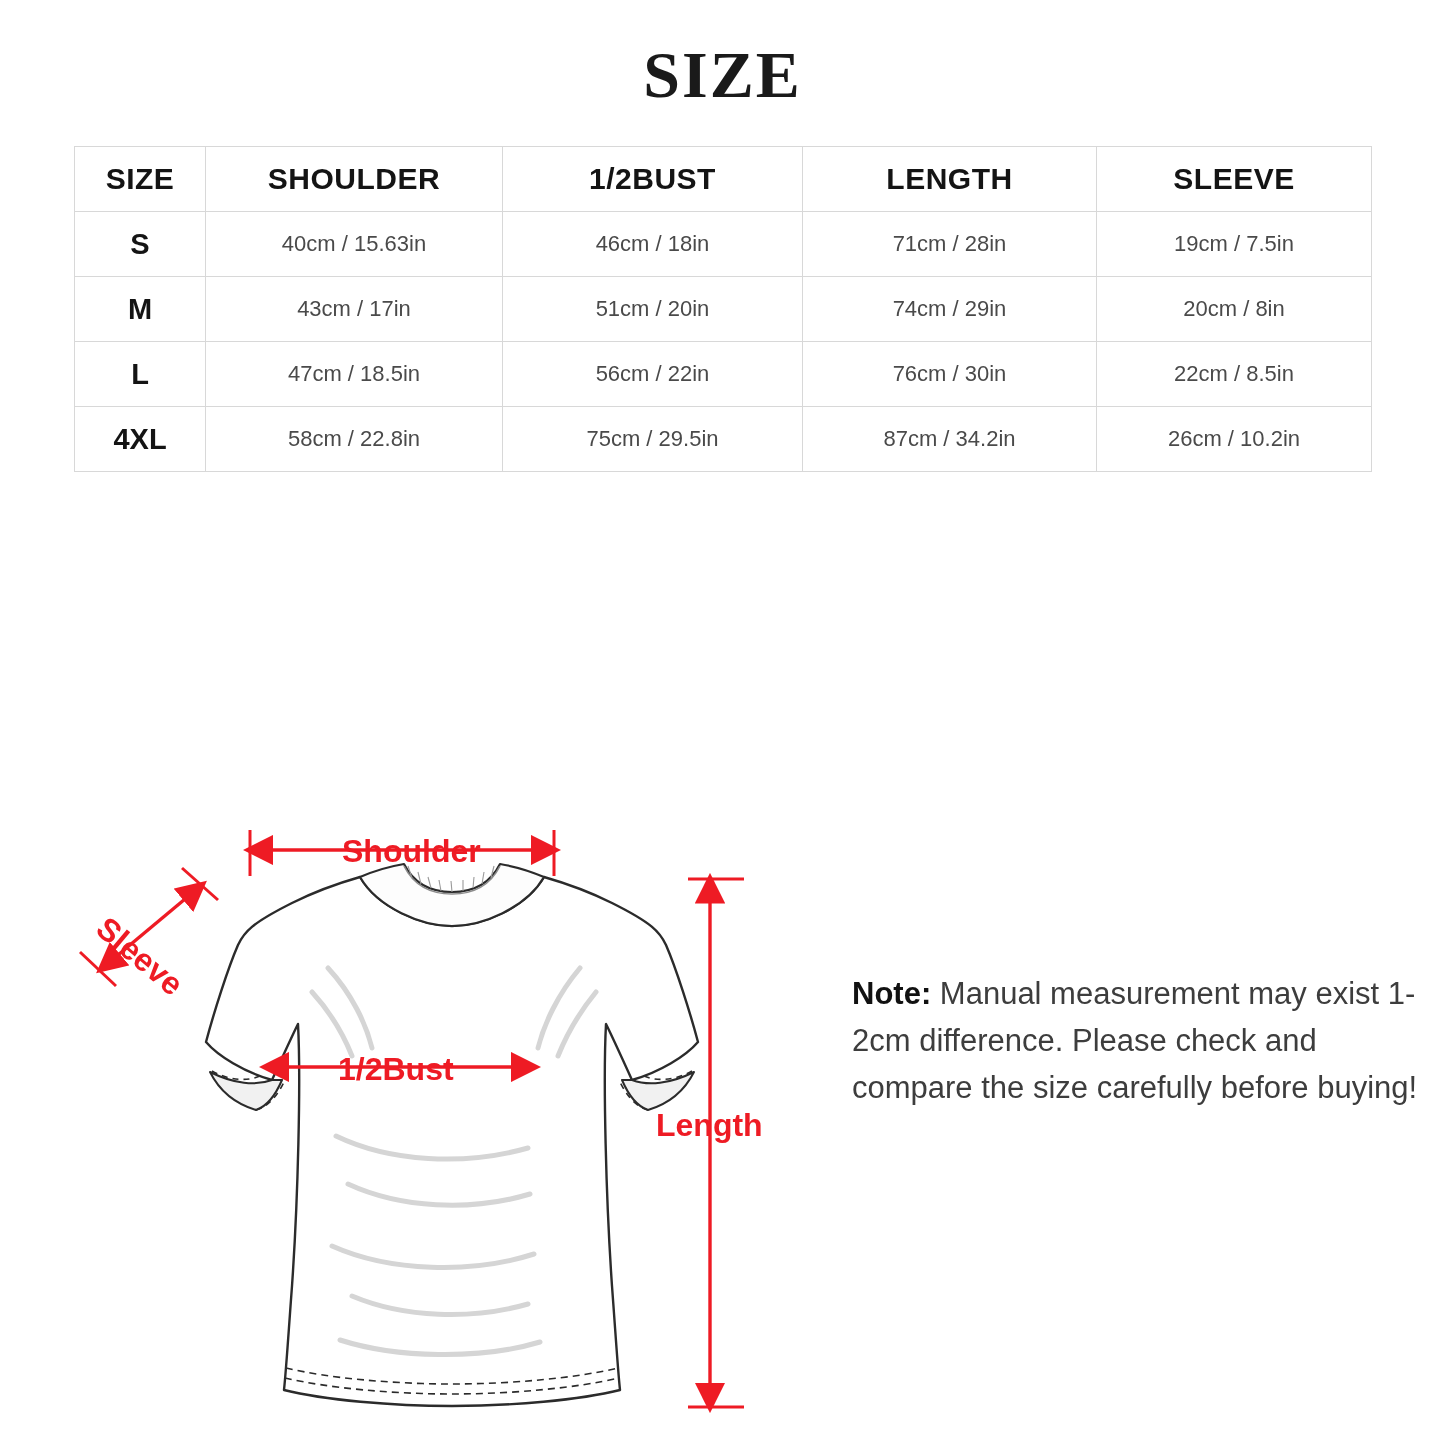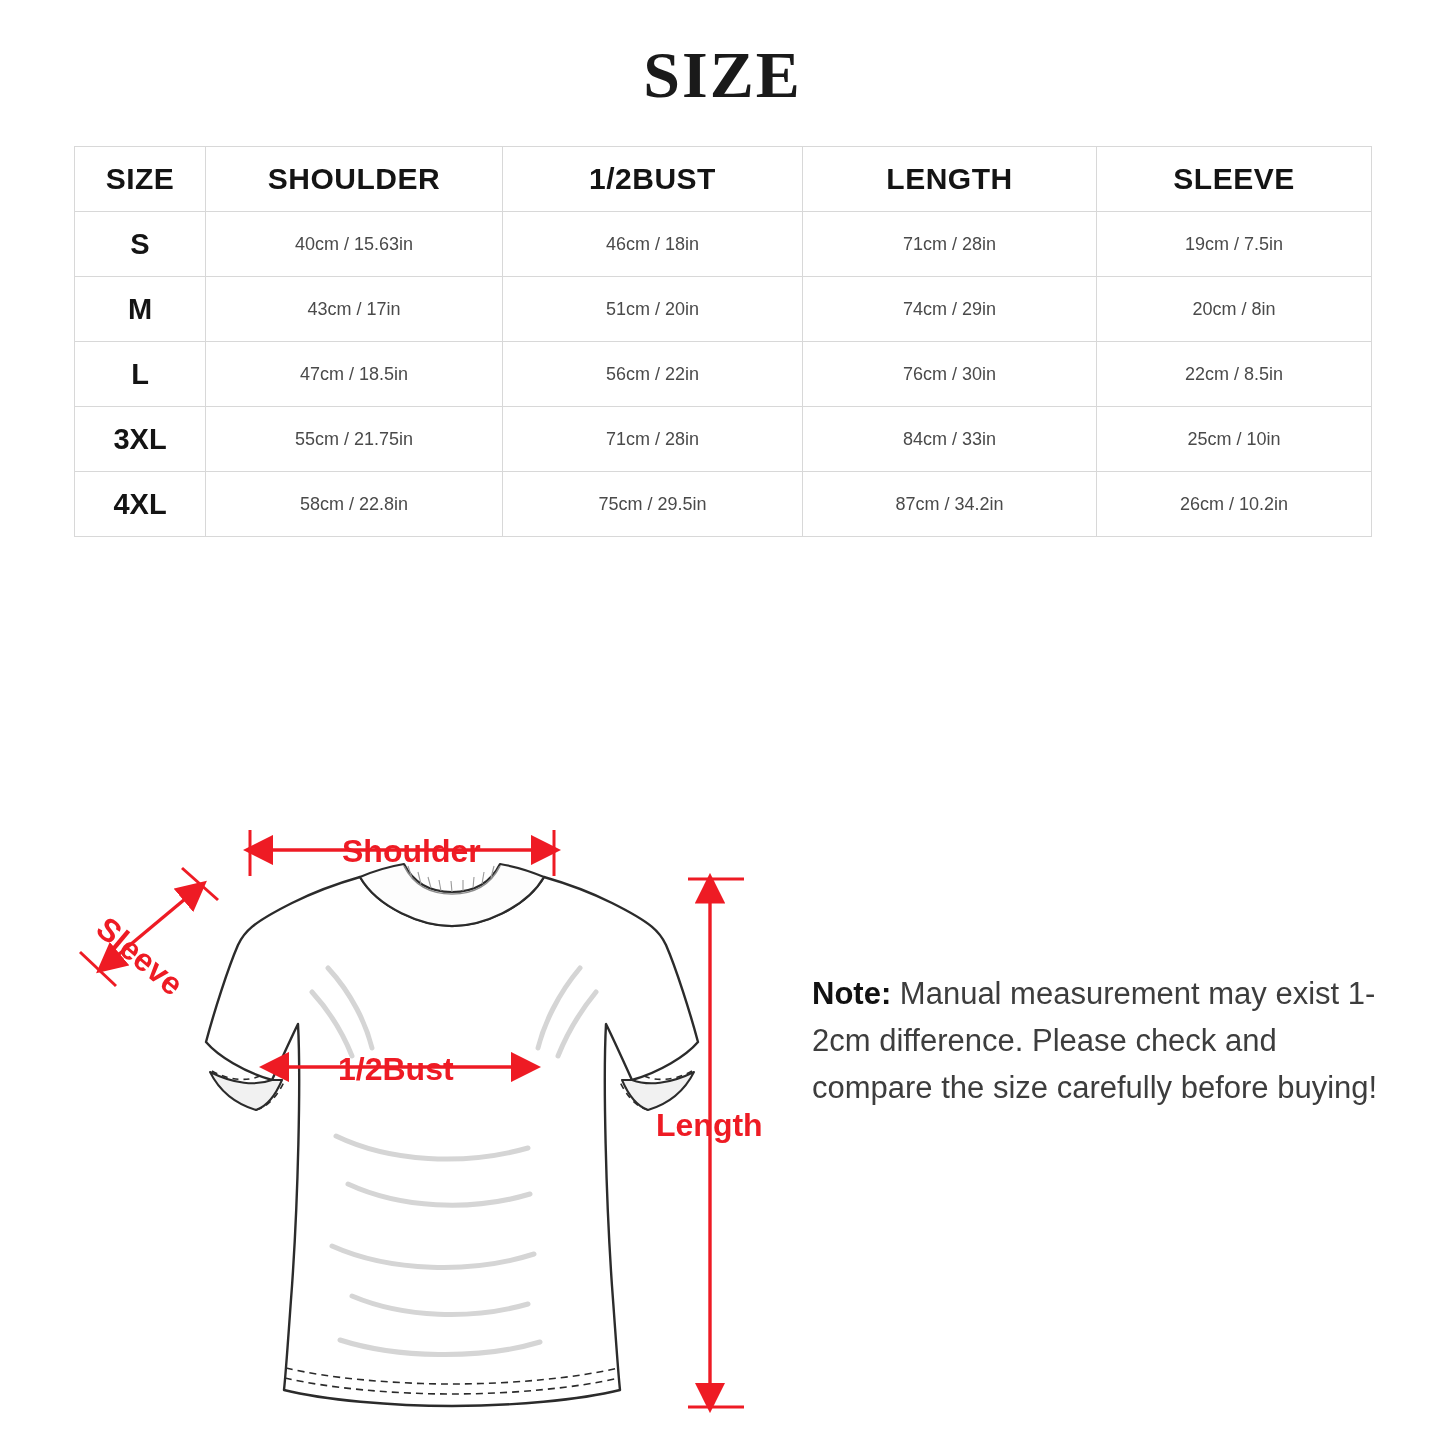--- a/index.html
+++ b/index.html
@@ -51,21 +51,21 @@
     font-weight: 700;
     color: #141414;
     letter-spacing: 0.5px;
   }
   table.size-table td.size-cell {
     font-size: 29px;
     font-weight: 700;
     color: #141414;
   }
   table.size-table td.val {
-    font-size: 18px;
+    font-size: 22px;
     font-weight: 400;
     color: #4a4a4a;
   }
   col.c-size   { width: 131px; }
   col.c-sh     { width: 297px; }
   col.c-bust   { width: 300px; }
   col.c-len    { width: 294px; }
   col.c-sleeve { width: 275px; }
 
   
@@ -78,21 +78,21 @@
   }
   .diagram {
     position: absolute;
     left: 60px;
     top: 10px;
     width: 740px;
     height: 660px;
   }
   .note {
     position: absolute;
-    left: 812px;
+    left: 852px;
     top: 200px;
     width: 580px;
     font-size: 31px;
     line-height: 1.52;
     color: #3d3d3d;
   }
   .note b {
     color: #111111;
     font-weight: 700;
   }
@@ -134,27 +134,20 @@
         <td class="val">51cm / 20in</td>
         <td class="val">74cm / 29in</td>
         <td class="val">20cm / 8in</td>
       </tr>
       <tr>
         <td class="size-cell">L</td>
         <td class="val">47cm / 18.5in</td>
         <td class="val">56cm / 22in</td>
         <td class="val">76cm / 30in</td>
         <td class="val">22cm / 8.5in</td>
-      </tr>
-      <tr>
-        <td class="size-cell">3XL</td>
-        <td class="val">55cm / 21.75in</td>
-        <td class="val">71cm / 28in</td>
-        <td class="val">84cm / 33in</td>
-        <td class="val">25cm / 10in</td>
       </tr>
       <tr>
         <td class="size-cell">4XL</td>
         <td class="val">58cm / 22.8in</td>
         <td class="val">75cm / 29.5in</td>
         <td class="val">87cm / 34.2in</td>
         <td class="val">26cm / 10.2in</td>
       </tr>
     </tbody>
   </table>

